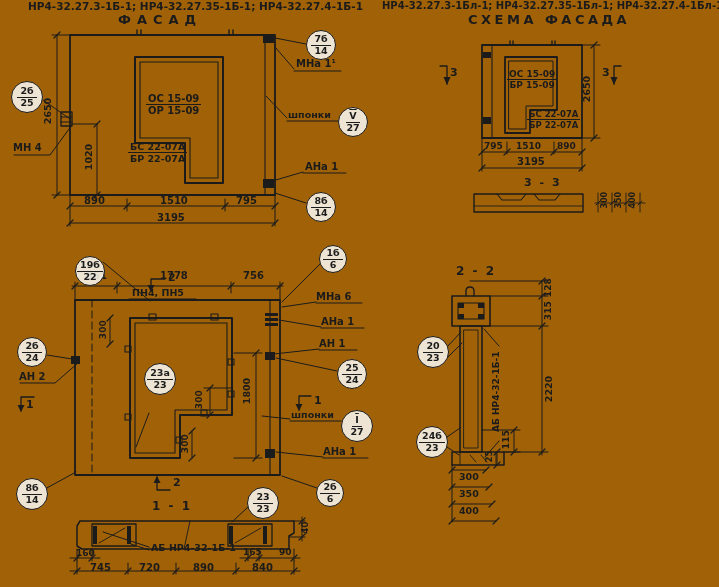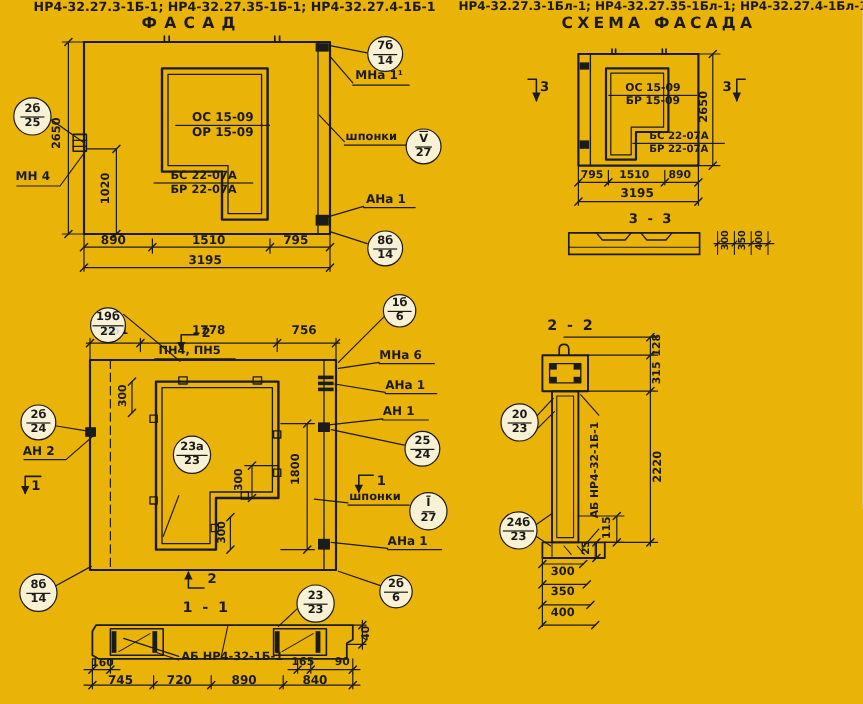--- a/index.html
+++ b/index.html
@@ -1,24 +1,24 @@
 <!DOCTYPE html>
 <html><head>
 <meta charset="utf-8">
 <style>
   *{margin:0;padding:0;box-sizing:border-box}
   html,body{background:#d8d8d4}
-  #page{position:relative;width:719px;height:587px;background:#eab308;color:#1b1b1b;
+  #page{position:relative;width:719px;height:587px;background:#a16207;color:#1b1b1b;
         font-family:"DejaVu Sans",sans-serif;overflow:hidden}
   svg.ink{position:absolute;left:0;top:0;width:719px;height:587px;stroke:#1b1b1b;fill:none;
         stroke-linecap:round;stroke-linejoin:round}
   .t{position:absolute;font-weight:bold;white-space:nowrap;line-height:1.05}
   .rot{transform:rotate(-90deg);transform-origin:center;text-align:center}
   .fr{position:absolute;display:flex;flex-direction:column;align-items:center;font-weight:bold}
-  .fr .num{padding:0 14px}
+  .fr .num{padding:0 2px}
   .fr .num:first-child{border-bottom:1.6px solid #1b1b1b}
   .co{position:absolute;border:1.7px solid #1b1b1b;border-radius:50%;display:flex;
       flex-direction:column;align-items:center;justify-content:center;font-weight:bold;
       font-size:9.5px;background:rgba(252,251,247,.85)}
   .co span{display:block;line-height:1.15;padding:0 3px}
   .co span:first-child{border-bottom:1.5px solid #1b1b1b}
   .ovl{text-decoration:overline}
   .ls6{letter-spacing:6px}.ls3{letter-spacing:3.5px}.ls2{letter-spacing:2px}.ls1{letter-spacing:1px}
 </style>
 </head>

